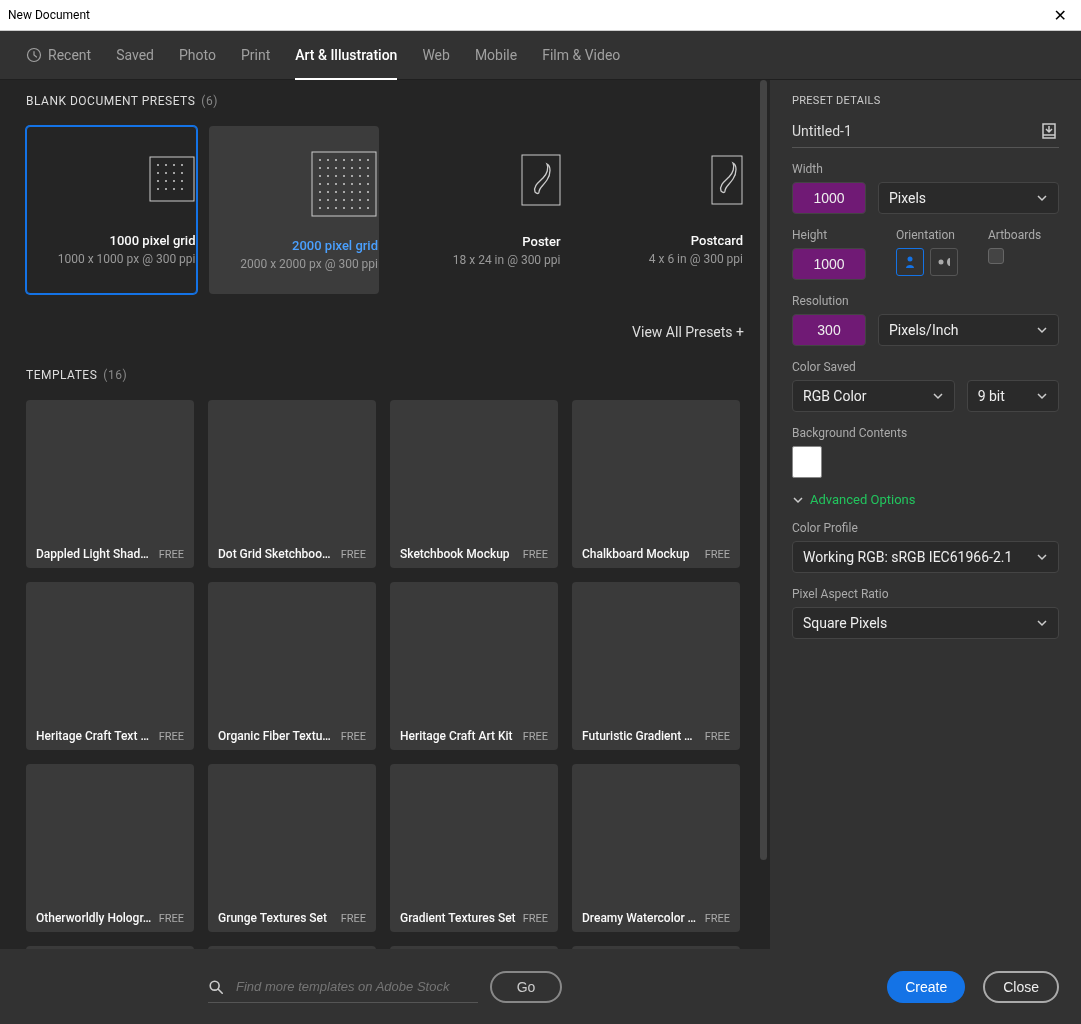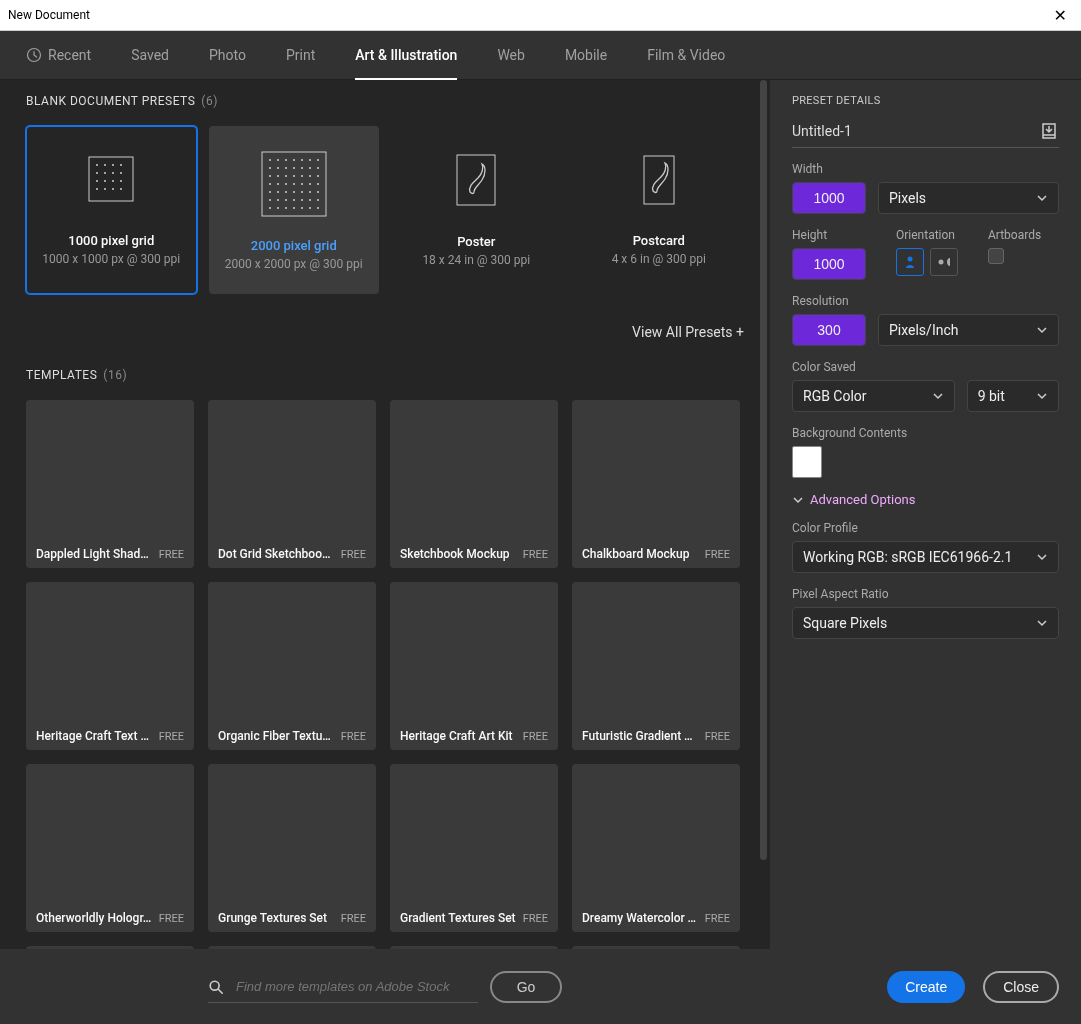--- a/index.html
+++ b/index.html
@@ -34,21 +34,21 @@
     height: calc(100% - 30px);
     background: #323232;
     color: #ccc;
     display: flex;
     flex-direction: column;
   }
   .tabs {
     display: flex;
     align-items: center;
     padding: 0 26px;
-    gap: 40px;
+    gap: 25px;
     height: 48px;
     border-bottom: 1px solid #1f1f1f;
     font-size: 14px;
   }
   .tab {
     height: 100%;
     display: flex;
     align-items: center;
     color: #a0a0a0;
     cursor: pointer;
@@ -113,21 +113,21 @@
     gap: 12px;
     margin-top: 18px;
   }
   .preset-card {
     width: 192px;
     height: 168px;
     background: #2f2f2f;
     border-radius: 4px;
     display: flex;
     flex-direction: column;
-    align-items: center;
+    align-items: flex-end;
     justify-content: center;
     cursor: pointer;
     border: 1px solid transparent;
     box-sizing: border-box;
     position: relative;
   }
   .preset-card.selected {
     border: 1px solid #1473e6;
     box-shadow: 0 0 0 1px #1473e6;
     background: #252525;
@@ -274,21 +274,21 @@
     color: #aaa;
     margin-bottom: 6px;
   }
   .row {
     display: flex;
     gap: 12px;
     margin-bottom: 14px;
   }
   .num-input {
     width: 72px;
-    background: #6d28d9;
+    background: #701a75;
     border: 1px solid #444;
     border-radius: 4px;
     color: #eee;
     padding: 7px 0;
     text-align: center;
     font-size: 14px;
   }
   .select {
     background: #2a2a2a;
     border: 1px solid #444;
@@ -342,21 +342,21 @@
     border: 1px solid #888;
     border-radius: 2px;
     cursor: pointer;
   }
   .adv {
     display: flex;
     align-items: center;
     gap: 6px;
     margin: 8px 0 14px 0;
     cursor: pointer;
-    color: #f0abfc;
+    color: #22c55e;
     font-size: 13px;
   }
   .footer {
     position: absolute;
     right: 22px;
     bottom: 22px;
     display: flex;
     gap: 18px;
   }
   .btn {

